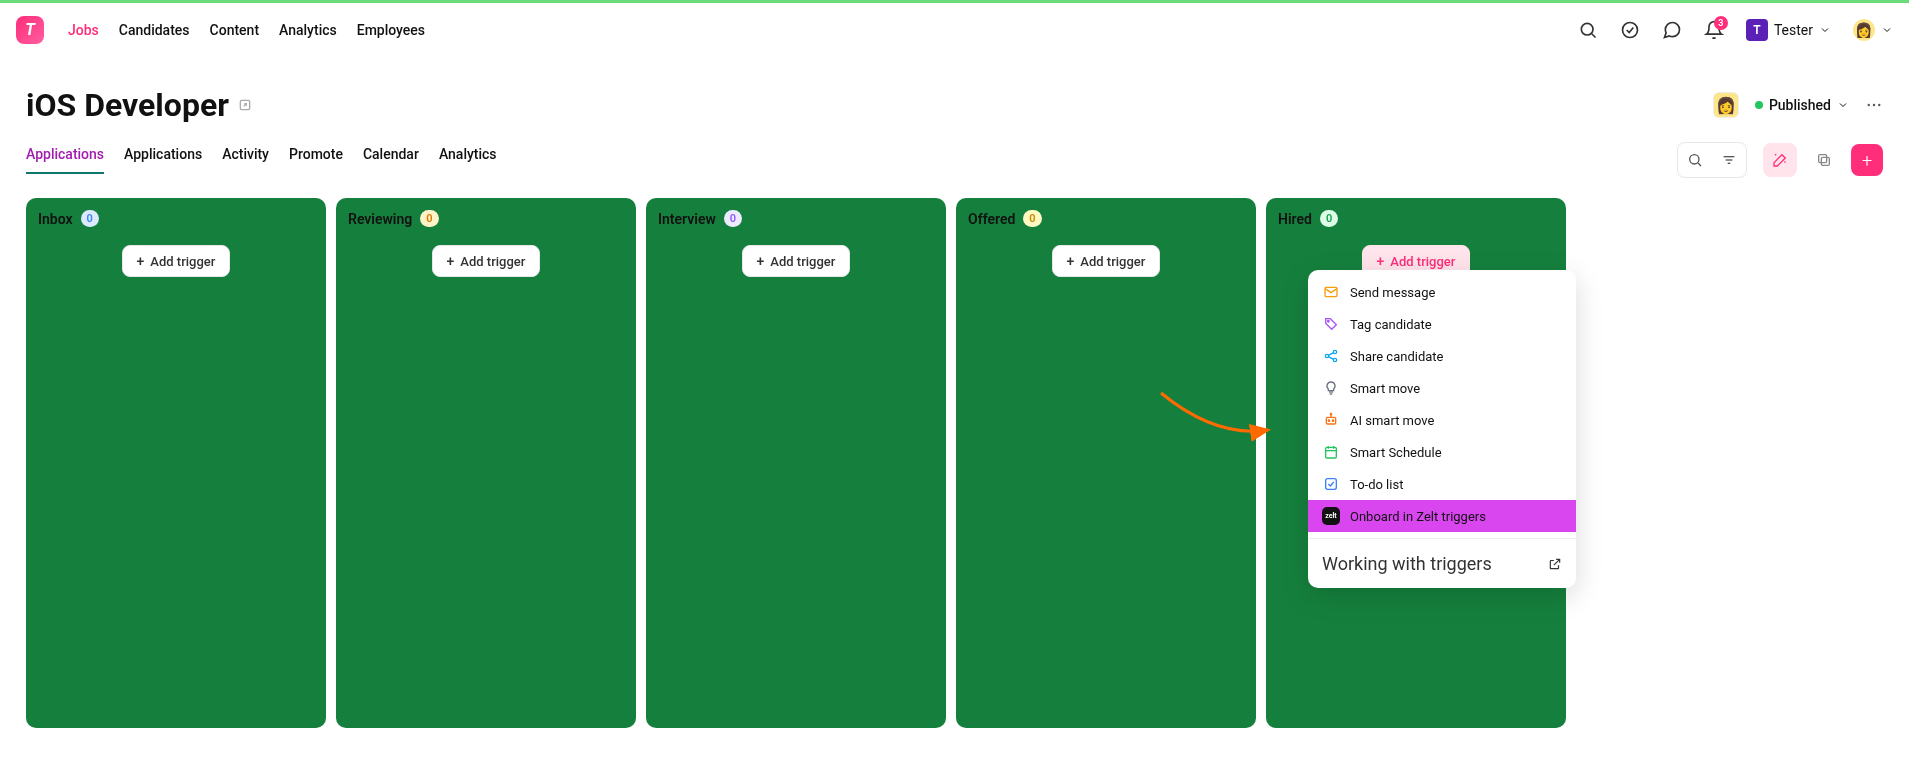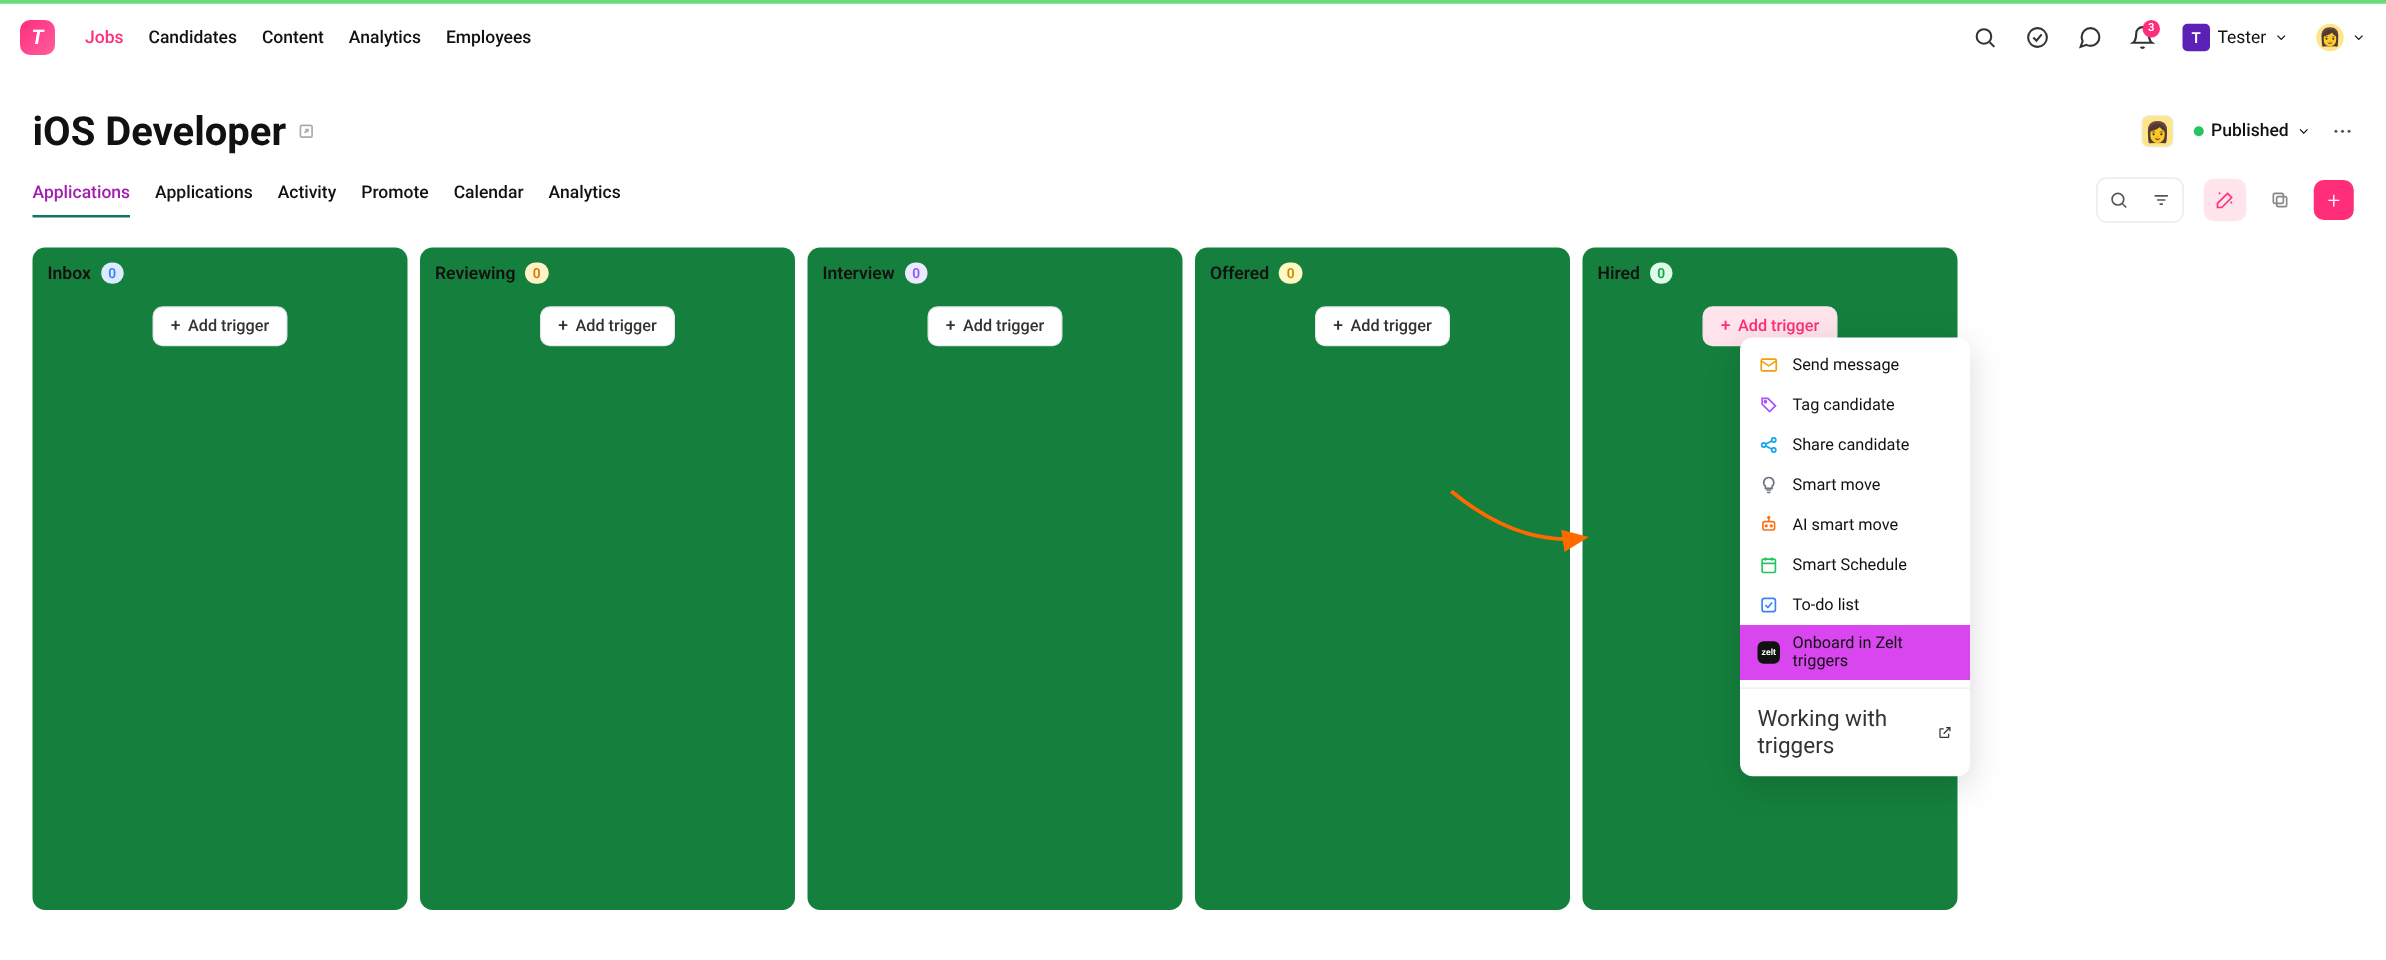--- a/index.html
+++ b/index.html
@@ -46,21 +46,21 @@
 .pill-amber { background: #fef3c7; color: #d97706; }
 .pill-violet { background: #ede9fe; color: #8b5cf6; }
 .pill-yellow { background: #fef9c3; color: #ca8a04; }
 .pill-green { background: #dcfce7; color: #16a34a; }
 .add-trigger-wrap { display: flex; justify-content: center; margin-top: 18px; }
 .add-trigger-btn { display: flex; align-items: center; gap: 6px; background: #fff; border: 1px solid #e5e7eb; border-radius: 8px; padding: 7px 14px; cursor: pointer; font-size: 13px; font-weight: 500; color:#333; }
 .add-trigger-btn.active { background: #ffe4ec; border-color: #ffe4ec; color: #ff2d7a; }
 .add-trigger-btn .plus { font-size: 14px; }
 .column-wrap { position: relative; }
 
-.dropdown { position: absolute; top: 72px; right: -10px; width: 184px; background: #fff; border-radius: 10px; box-shadow: 0 8px 28px rgba(0,0,0,0.15); padding: 6px 0; z-index: 10; }
+.dropdown { position: absolute; top: 72px; right: -10px; width: 268px; background: #fff; border-radius: 10px; box-shadow: 0 8px 28px rgba(0,0,0,0.15); padding: 6px 0; z-index: 10; }
 .dd-item { display: flex; align-items: center; gap: 10px; padding: 7px 14px; cursor: pointer; font-size: 13px; }
 .dd-item:hover, .dd-item.hovered { background: #d946ef; }
 .dd-icon { width: 18px; height: 18px; display:flex; align-items:center; justify-content:center; flex-shrink:0; }
 .dd-divider { height: 1px; background: #eee; margin: 6px 0; }
 .dd-footer { display: flex; align-items: center; justify-content: space-between; padding: 8px 14px; font-size: 18px; color: #333; cursor: pointer; }
 
 .zelt-badge { width: 18px; height: 18px; border-radius: 5px; background: #111; color: #fff; font-size: 7px; font-weight: 700; display:flex; align-items:center; justify-content:center; }
 
 .arrow { position: absolute; top: 190px; left: -110px; pointer-events: none; }
 svg { display: block; }

